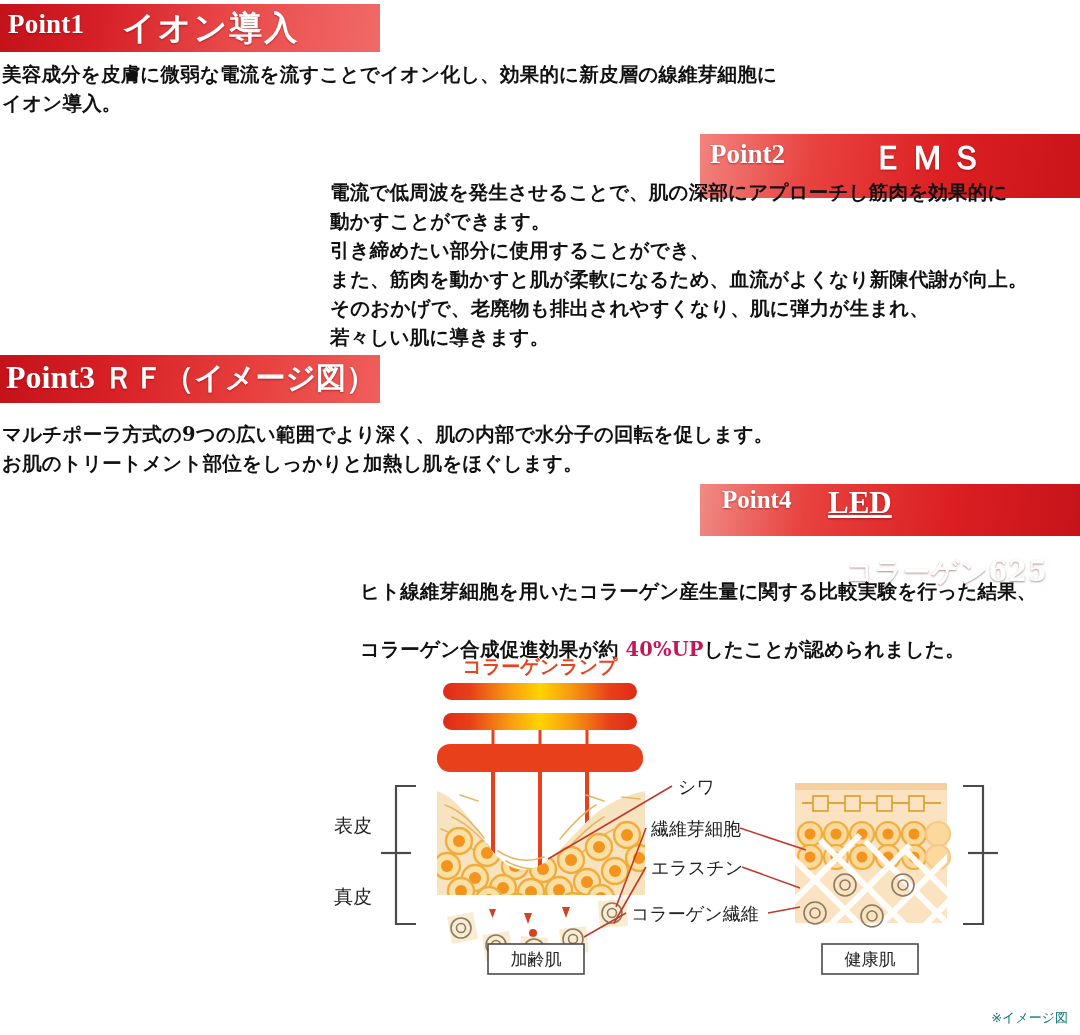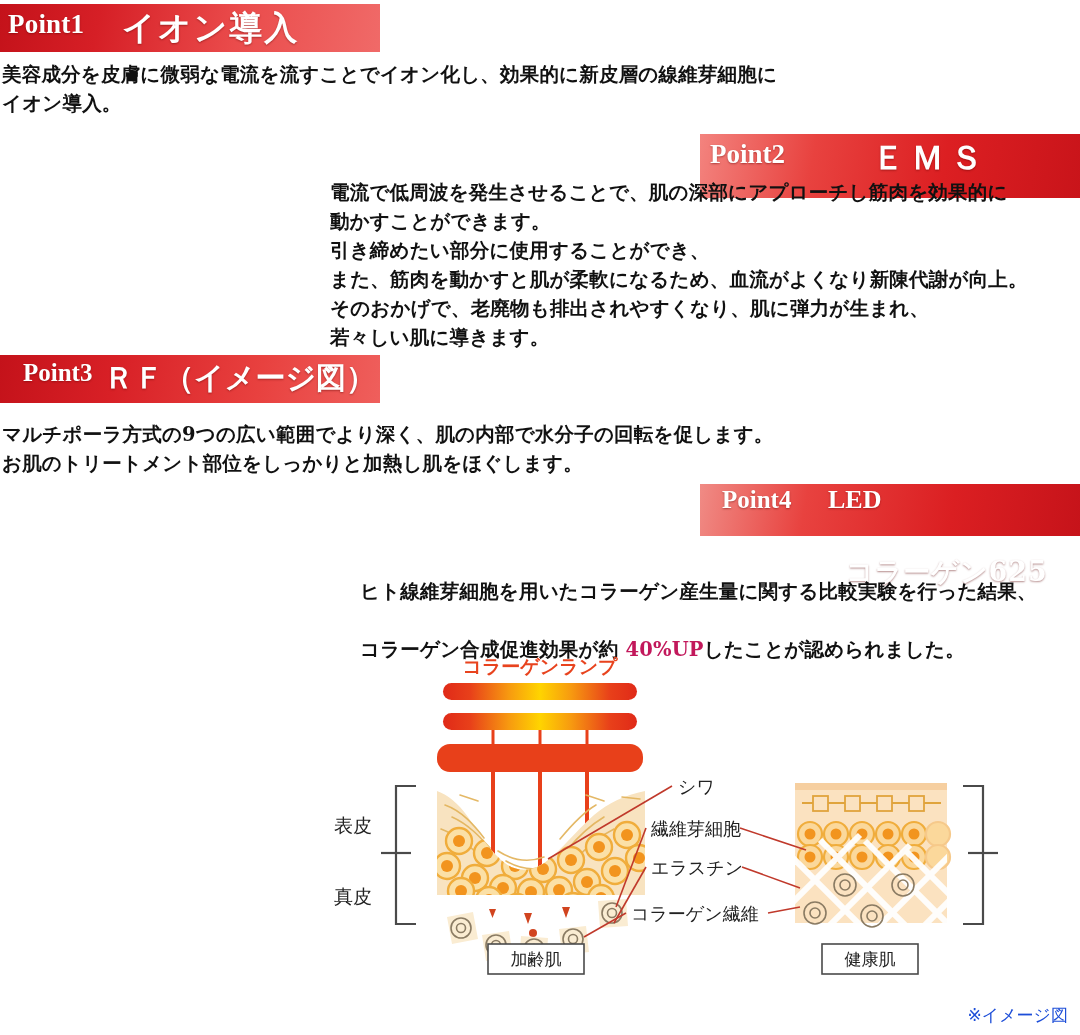--- a/index.html
+++ b/index.html
@@ -45,29 +45,29 @@
     background: linear-gradient(100deg, #f3837e 0%, #e8423f 30%, #dc1f22 64%, #c9141a 100%);
     margin-top: 20px;
   }
   #banner-2 .pt { position: absolute; left: 10px; top: 5px; font-size: 27px; }
   #banner-2 .ttl { position: absolute; left: 172px; top: 2px; font-size: 33px; letter-spacing: 6px; }
 
   #banner-3 {
     left: 0; top: 355px; width: 380px; height: 48px;
     background: linear-gradient(100deg, #c4121a 0%, #d82026 30%, #e8413f 68%, #ef5f5c 100%);
   }
-  #banner-3 .pt { position: absolute; left: 23px; top: 4px; font-size: 25px; }
+  #banner-3 .pt { position: absolute; left: 6px; top: 4px; font-size: 32px; }
   #banner-3 .ttl { position: absolute; left: 104px; top: 3px; font-size: 30px; letter-spacing: 0px; }
 
   #banner-4 {
     left: 700px; top: 484px; width: 380px; height: 52px;
     background: linear-gradient(100deg, #f08b85 0%, #e8423f 28%, #db1f22 66%, #c6131a 100%);
   }
   #banner-4 .pt { position: absolute; left: 22px; top: 2px; font-size: 25px; }
-  #banner-4 .led { position: absolute; left: 128px; top: 1px; font-size: 26px; font-family:"Liberation Serif","DejaVu Serif",serif; font-weight:700; }
+  #banner-4 .led { position: absolute; left: 128px; top: 1px; font-size: 31px; font-family:"Liberation Serif","DejaVu Serif",serif; font-weight:700;text-decoration:underline; }
   #banner-4 .ttl { position: absolute; left: 146px; top: 22px; font-size: 27px; letter-spacing: 1px; margin-top: 48px; }
 
   
   .para {
     position: absolute;
     font-family: "DejaVu Serif", "Liberation Serif", serif;
     font-weight: 700;
     font-size: 19.5px;
     line-height: 29px;
     color: #111111;
@@ -85,22 +85,22 @@
     position: absolute;
     left: 0; top: 645px;
     width: 1080px; height: 390px;
   }
   #diagram svg { display: block; }
 
   .note {
     position: absolute;
     right: 12px; bottom: 8px;
     font-family: "DejaVu Sans", "Liberation Sans", sans-serif;
-    font-size: 17px;
-    color: #1d4ed8;
+    font-size: 13px;
+    color: #0f766e;
   }
 </style>
 </head>
 <body>
 
 <div class="banner" id="banner-1">
   <span class="pt">Point1</span>
   <span class="ttl">イオン導入</span>
 </div>
 <div class="para" id="para-1">美容成分を皮膚に微弱な電流を流すことでイオン化し、効果的に新皮層の線維芽細胞に

